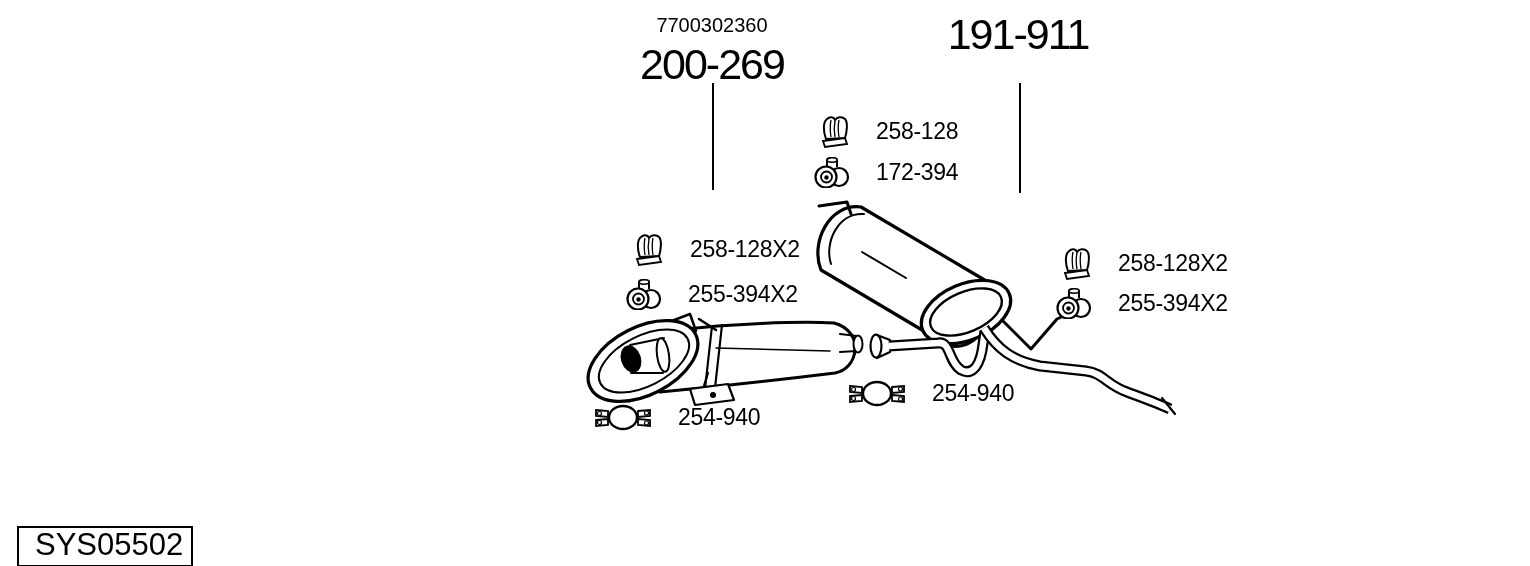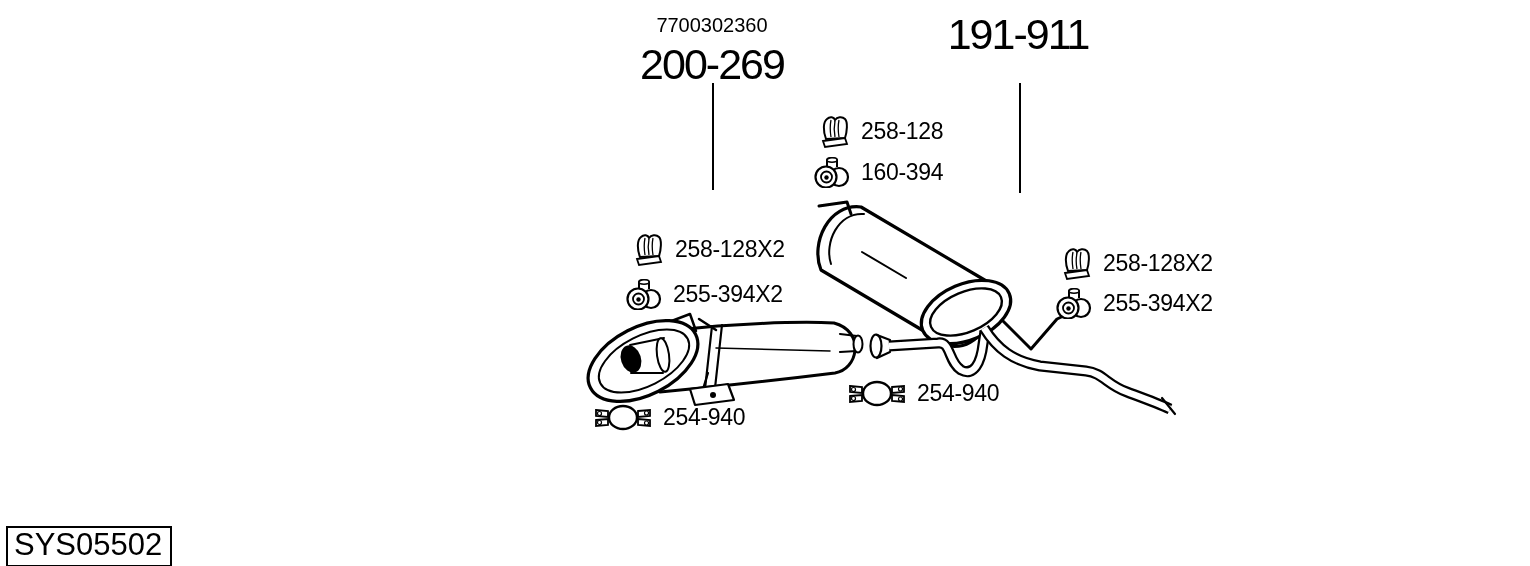--- a/index.html
+++ b/index.html
@@ -5,25 +5,25 @@
   html,body{margin:0;padding:0;background:#fff;}
   .canvas{
     position:relative;width:1530px;height:566px;background:#ffffff;
     font-family:"Liberation Sans", sans-serif;color:#000;overflow:hidden;
   }
   .art{position:absolute;left:0;top:0;}
   .hdr{position:absolute;width:240px;text-align:center;}
   .hdr .oe{font-size:20px;line-height:1.1;}
   .hdr .pn{font-size:43px;line-height:1;letter-spacing:-2px;margin-top:7px;}
   .leader{position:absolute;width:2px;background:#000;}
-  .fit{position:absolute;display:flex;align-items:center;gap:11px;}
+  .fit{position:absolute;display:flex;align-items:center;gap:26px;}
   .fit .lbl{font-size:23px;letter-spacing:-0.3px;white-space:nowrap;line-height:1;}
   .syscode{
-    position:absolute;left:6px;top:526px;border:2px solid #000;
-    padding:1px 8px 3px 6px;font-size:31px;line-height:1.05;background:#fff;
+    position:absolute;left:17px;top:526px;border:2px solid #000;
+    padding:1px 8px 3px 16px;font-size:31px;line-height:1.05;background:#fff;
   }
   svg .wire{fill:none;stroke:#000;}
 </style>
 </head>
 <body>
 
 <div class="canvas">
 
   <svg width="0" height="0" style="position:absolute" aria-hidden="true">
     <defs>
@@ -104,21 +104,21 @@
   <div class="fit" style="left:820px;top:114px;">
     <svg width="30" height="34" viewBox="0 0 30 34">
         <use href="#ic-strap"></use>
       </svg>
     <span class="lbl">258-128</span>
   </div>
   <div class="fit" style="left:814px;top:156px;">
     <svg width="36" height="32" viewBox="0 0 36 32">
         <use href="#ic-mount"></use>
       </svg>
-    <span class="lbl">160-394</span>
+    <span class="lbl">172-394</span>
   </div>
 
   <div class="fit" style="left:634px;top:232px;">
     <svg width="30" height="34" viewBox="0 0 30 34">
         <use href="#ic-strap"></use>
       </svg>
     <span class="lbl">258-128X2</span>
   </div>
   <div class="fit" style="left:626px;top:278px;">
     <svg width="36" height="32" viewBox="0 0 36 32">

